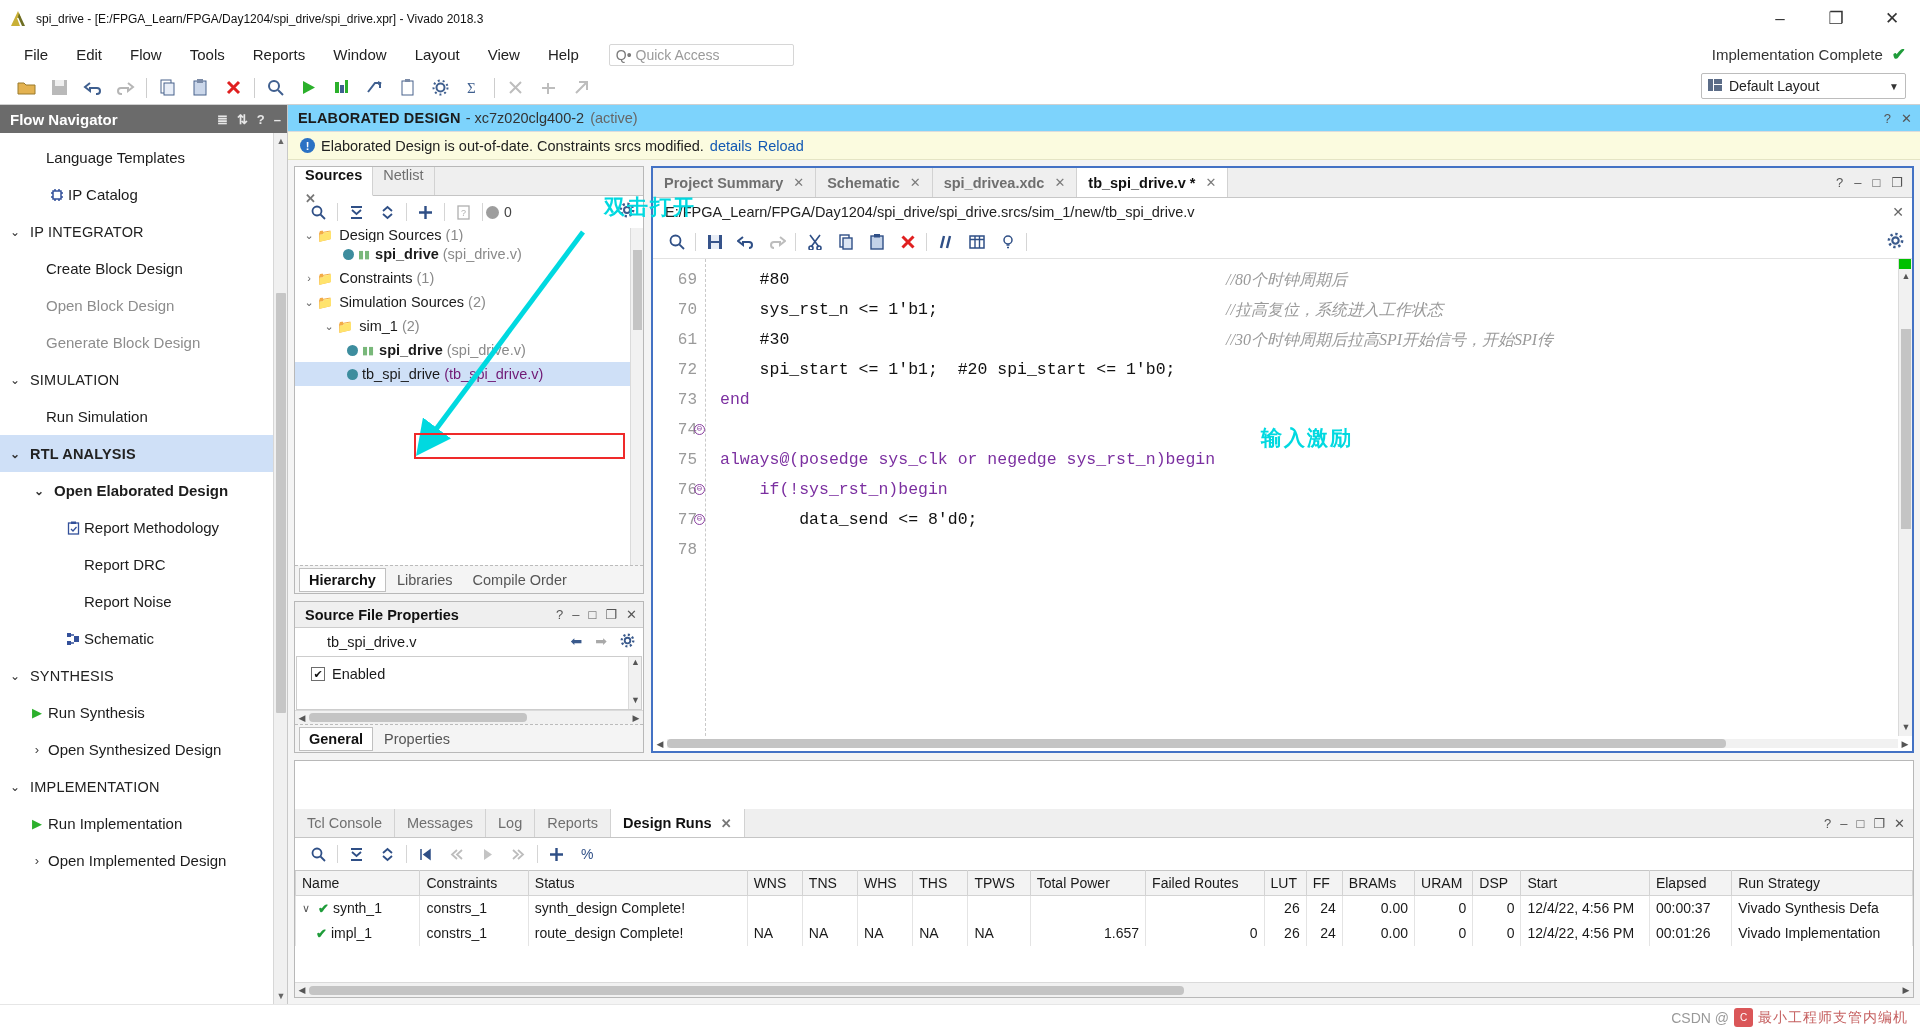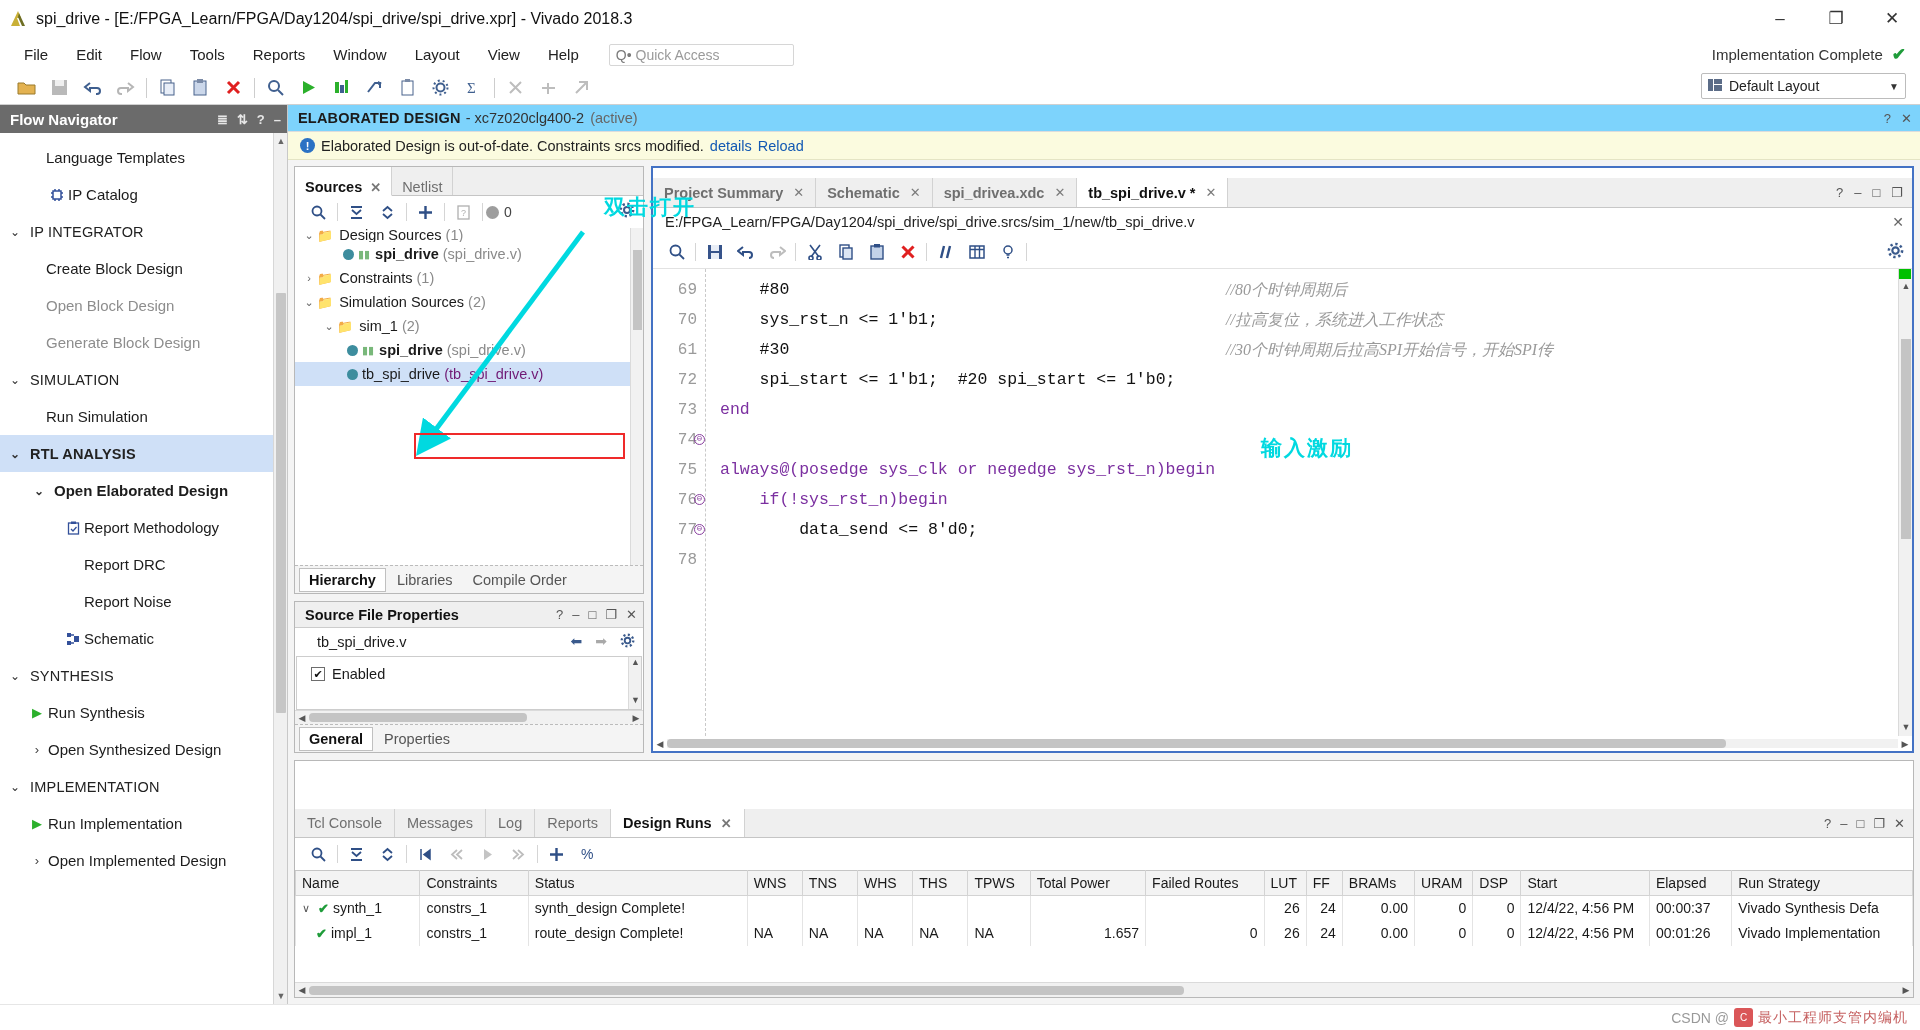--- a/index.html
+++ b/index.html
@@ -13,21 +13,21 @@
     color: #1a1a1a;
   }
   .app { position: relative; width: 1920px; height: 1030px; display: flex; flex-direction: column; }
 
   
   .titlebar {
     height: 38px; background: #ffffff; display: flex; align-items: center;
     border-bottom: 1px solid #ffffff; flex: none; padding-left: 8px;
   }
   .titlebar .logo { width: 22px; height: 22px; position: relative; margin-right: 6px; }
-  .titlebar .title { font-size: 16px; color: #111; white-space: nowrap; }
+  .titlebar .title { font-size: 12px; color: #111; white-space: nowrap; }
   .winbtns { margin-left: auto; display: flex; height: 38px; }
   .winbtn { width: 56px; height: 38px; display: flex; align-items: center; justify-content: center;
             font-size: 17px; color: #333; }
 
   
   .menubar { height: 33px; background: #fff; display: flex; align-items: center; flex: none;
              padding-left: 10px; position: relative; justify-content: flex-end; }
   .menuitem { padding: 3px 14px; font-size: 15px; color: #222; }
   .quickaccess {
     margin-left: 16px; width: 185px; height: 22px; border: 1px solid #d6d6d6; background: #fff;
@@ -108,22 +108,22 @@
 
   .workarea { flex: 1; display: flex; min-height: 0; padding: 6px 6px 0 6px; gap: 7px; }
 
   
   .leftcol { width: 350px; flex: none; display: flex; flex-direction: column; gap: 7px; min-height: 0; }
 
   .panel { background: #fff; border: 1px solid #b8b8b8; display: flex; flex-direction: column;
            min-height: 0; }
   .panel-tabs { height: 29px; background: #efefef; display: flex; align-items: stretch; flex: none;
                 border-bottom: 1px solid #c5c5c5; position: relative; }
-  .ptab { display: flex; align-items: flex-end; padding: 0 10px; font-size: 14.5px; color: #6f6f6f;
-          border-right: 1px solid #d2d2d2; gap: 8px; }
+  .ptab { display: flex; align-items: flex-start; padding: 0 10px; font-size: 14.5px; color: #6f6f6f;
+          border-right: 1px solid #d2d2d2; gap: 8px; flex-direction: column; }
   .ptab.active { background: #fff; color: #111; font-weight: bold; border-bottom: 1px solid #fff;
                  margin-bottom: -1px; }
   .ptab .x { font-size: 13px; color: #777; }
   .panel-tools { height: 32px; display: flex; align-items: center; padding-left: 8px; flex: none;
                  background: #fff; gap: 0; }
   .ptool { width: 31px; height: 28px; display: flex; align-items: center; justify-content: center;
            font-size: 15px; color: #2f4f86; }
   .ptool.dim { color: #b0b0b0; }
   .psep { width: 1px; height: 18px; background: #d5d5d5; margin: 0 3px; }
   .badge0 { display: flex; align-items: center; gap: 5px; font-size: 14px; color: #444; }
@@ -150,42 +150,42 @@
   .stab { padding: 3px 9px; font-size: 14.5px; color: #555; }
   .stab.active { background: #fff; border: 1px solid #c0c0c0; color: #111; font-weight: bold; }
 
   
   .sfp { height: 152px; flex: none; }
   .sfp-head { height: 26px; background: #efefef; display: flex; align-items: center; padding: 0 6px 0 10px;
               font-size: 14.5px; font-weight: bold; color: #111; border-bottom: 1px solid #ccc; }
   .sfp-head .ic { margin-left: auto; display: flex; gap: 9px; font-size: 13px; color: #555;
                   font-weight: normal; }
   .sfp-file { height: 28px; display: flex; align-items: center; padding-left: 10px; font-size: 14.5px;
-              gap: 12px; }
+              gap: 22px; }
   .sfp-file .ic { margin-left: auto; display: flex; gap: 13px; font-size: 14px; color: #3a5a8c;
                   padding-right: 8px; }
   .sfp-body { flex: 1; border: 1px solid #cdcdcd; margin: 0 1px; position: relative; background: #fff;
               min-height: 0; }
   .chkrow { display: flex; align-items: center; gap: 7px; padding: 9px 0 0 14px; font-size: 14.5px; }
   .chkbox { width: 14px; height: 14px; border: 1px solid #6d6d6d; display: flex; align-items: center;
             justify-content: center; font-size: 11px; color: #111; background: #fff; }
   .vscroll { position: absolute; right: 0; top: 0; width: 13px; height: 100%; background: #f1f1f1;
              border-left: 1px solid #dadada; }
   .hscroll { height: 14px; background: #f1f1f1; display: flex; align-items: center; flex: none;
              border-top: 1px solid #dadada; position: relative;}
   .hs-arrow { width: 14px; text-align: center; font-size: 9px; color: #555; }
   .hs-track { flex: 1; height: 9px; background: #f1f1f1; position: relative; }
   .hs-thumb { position: absolute; left: 0; top: 0; height: 9px; background: #c4c4c4; border-radius: 4px; }
 
   
   .rightcol { flex: 1; min-width: 0; display: flex; flex-direction: column; }
   .editor { flex: 1; border: 2px solid #4472c4; background: #fff; display: flex; flex-direction: column;
             min-height: 0; }
   .ed-tabs { height: 30px; background: #efefef; display: flex; align-items: stretch; flex: none;
-             border-bottom: 1px solid #c7c7c7; margin-top: 10px; }
+             border-bottom: 1px solid #c7c7c7; }
   .etab { display: flex; align-items: center; padding: 0 11px; font-size: 14.5px; color: #6f6f6f;
           border-right: 1px solid #d2d2d2; gap: 10px; font-weight: bold; }
   .etab.active { background: #fff; color: #111; }
   .etab .x { font-size: 13px; color: #7b7b7b; font-weight: normal; }
   .ed-path { height: 28px; display: flex; align-items: center; padding: 0 8px 0 12px; font-size: 14.5px;
              color: #222; flex: none; background: #fff; }
   .ed-path .x { margin-left: auto; font-size: 14px; color: #666; }
   .ed-tools { height: 32px; display: flex; align-items: center; padding-left: 8px; flex: none;
               background: #fff; }
   .ed-code { flex: 1; display: flex; min-height: 0; position: relative; background: #fff;

